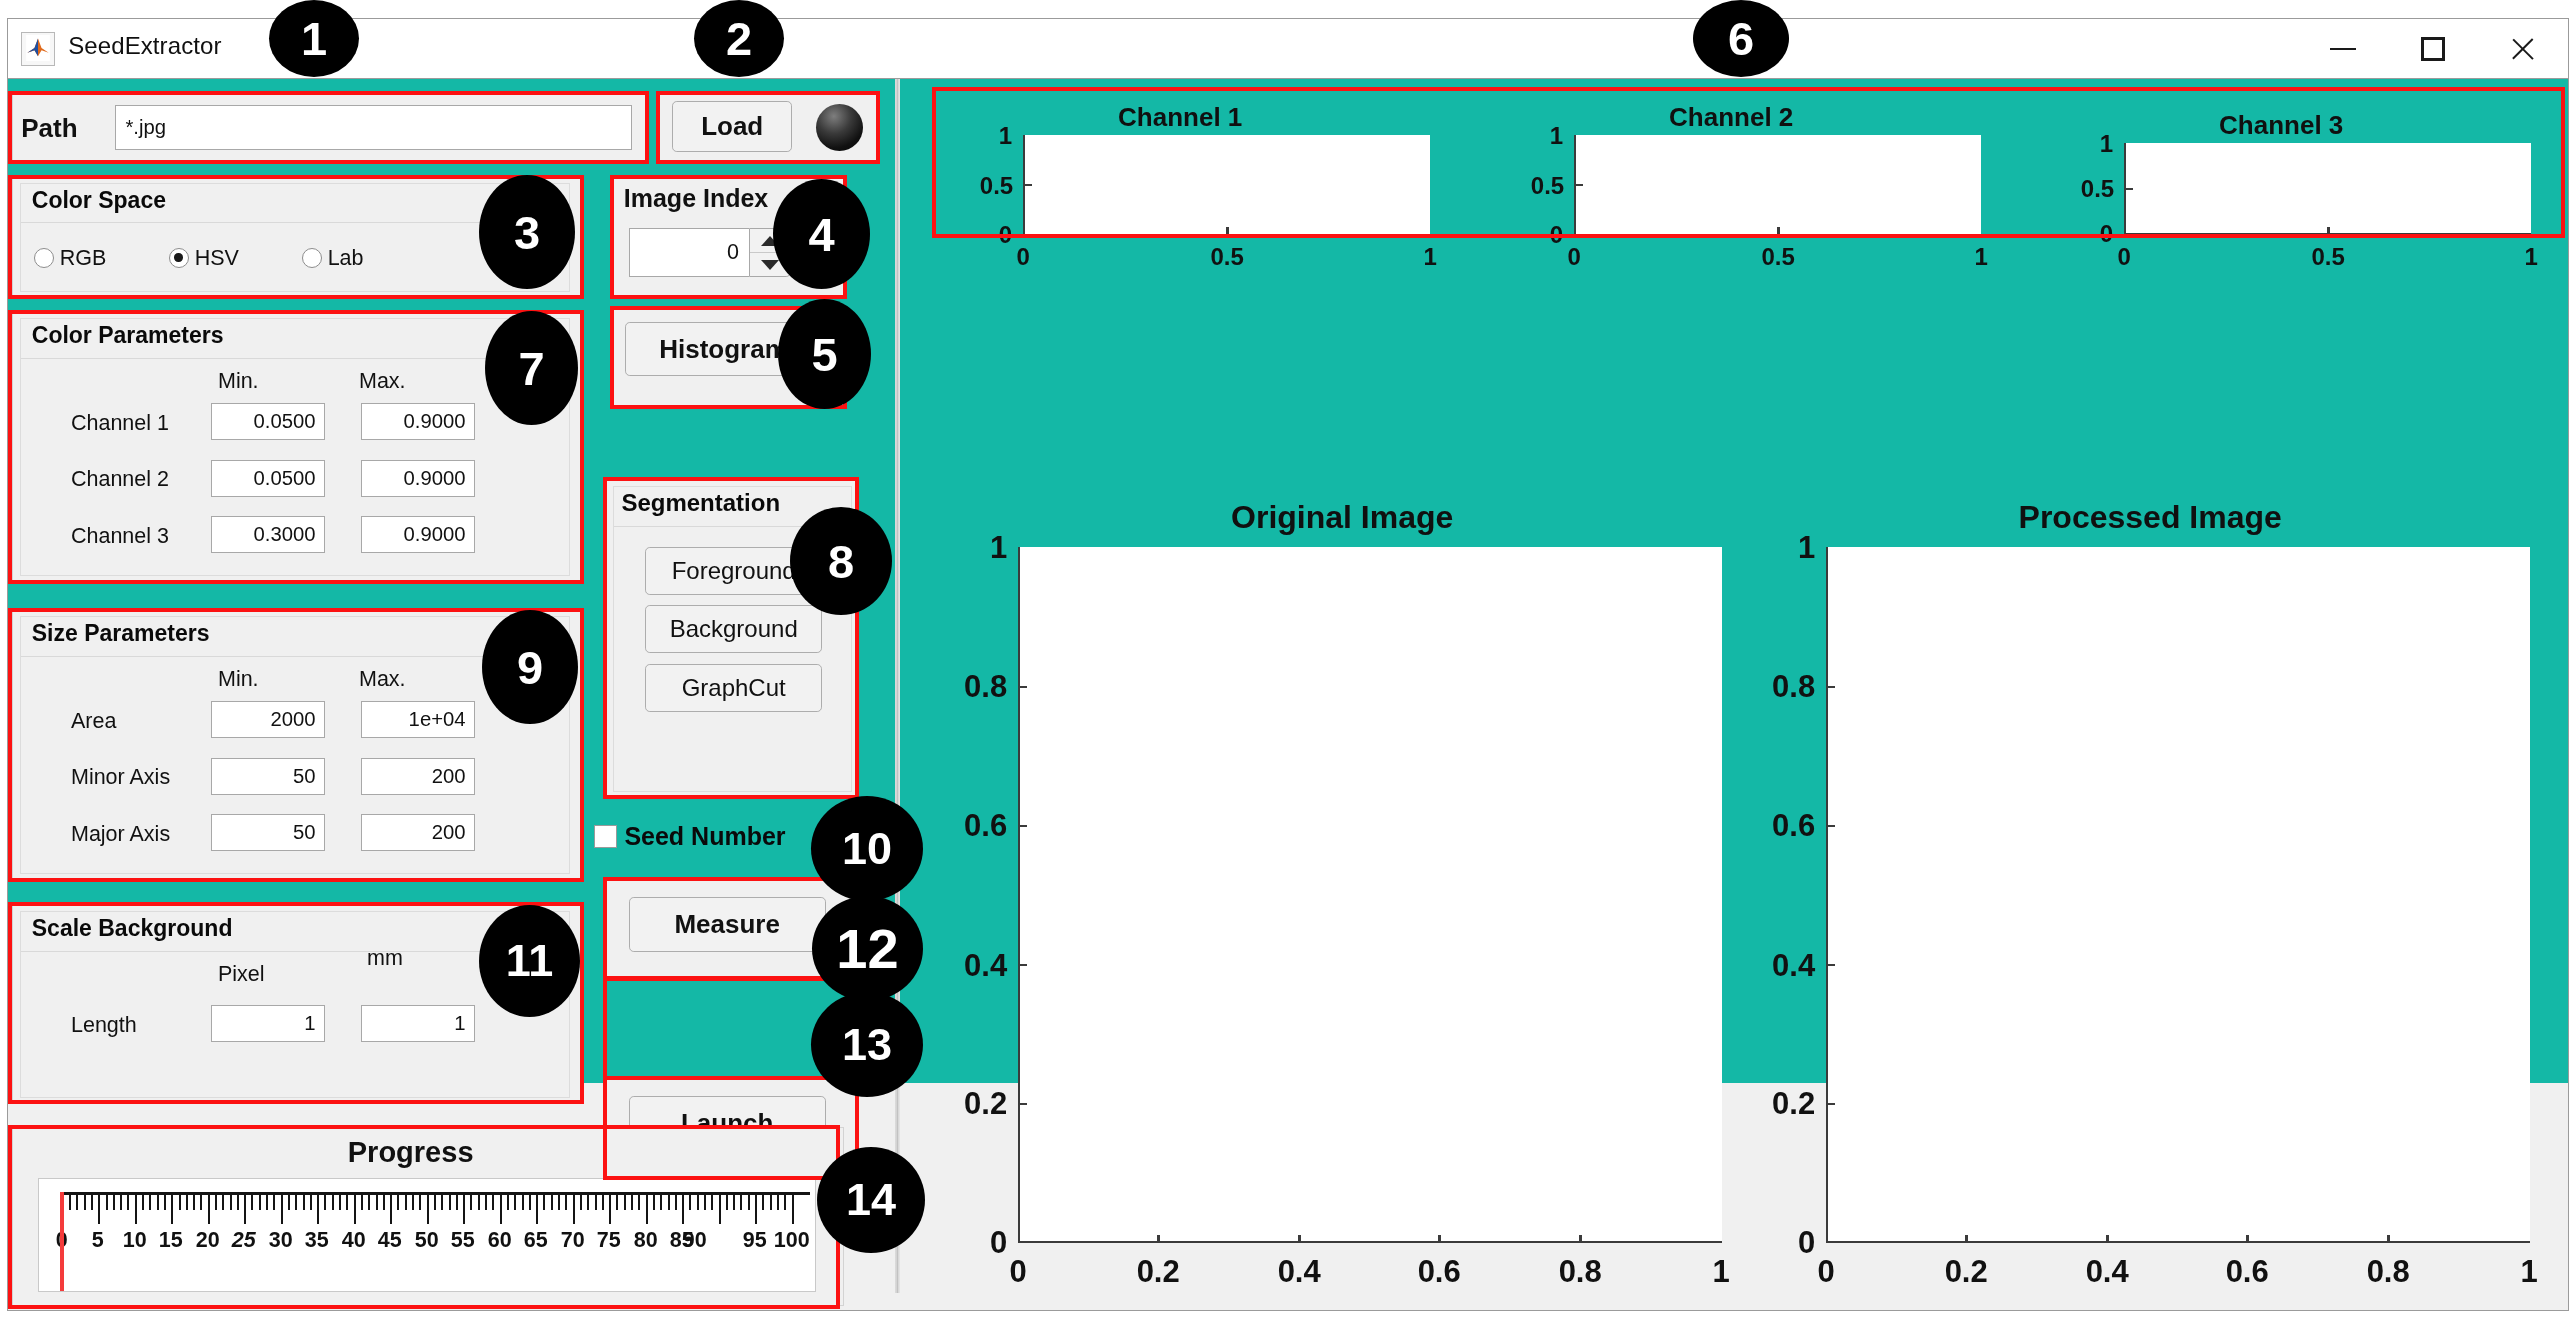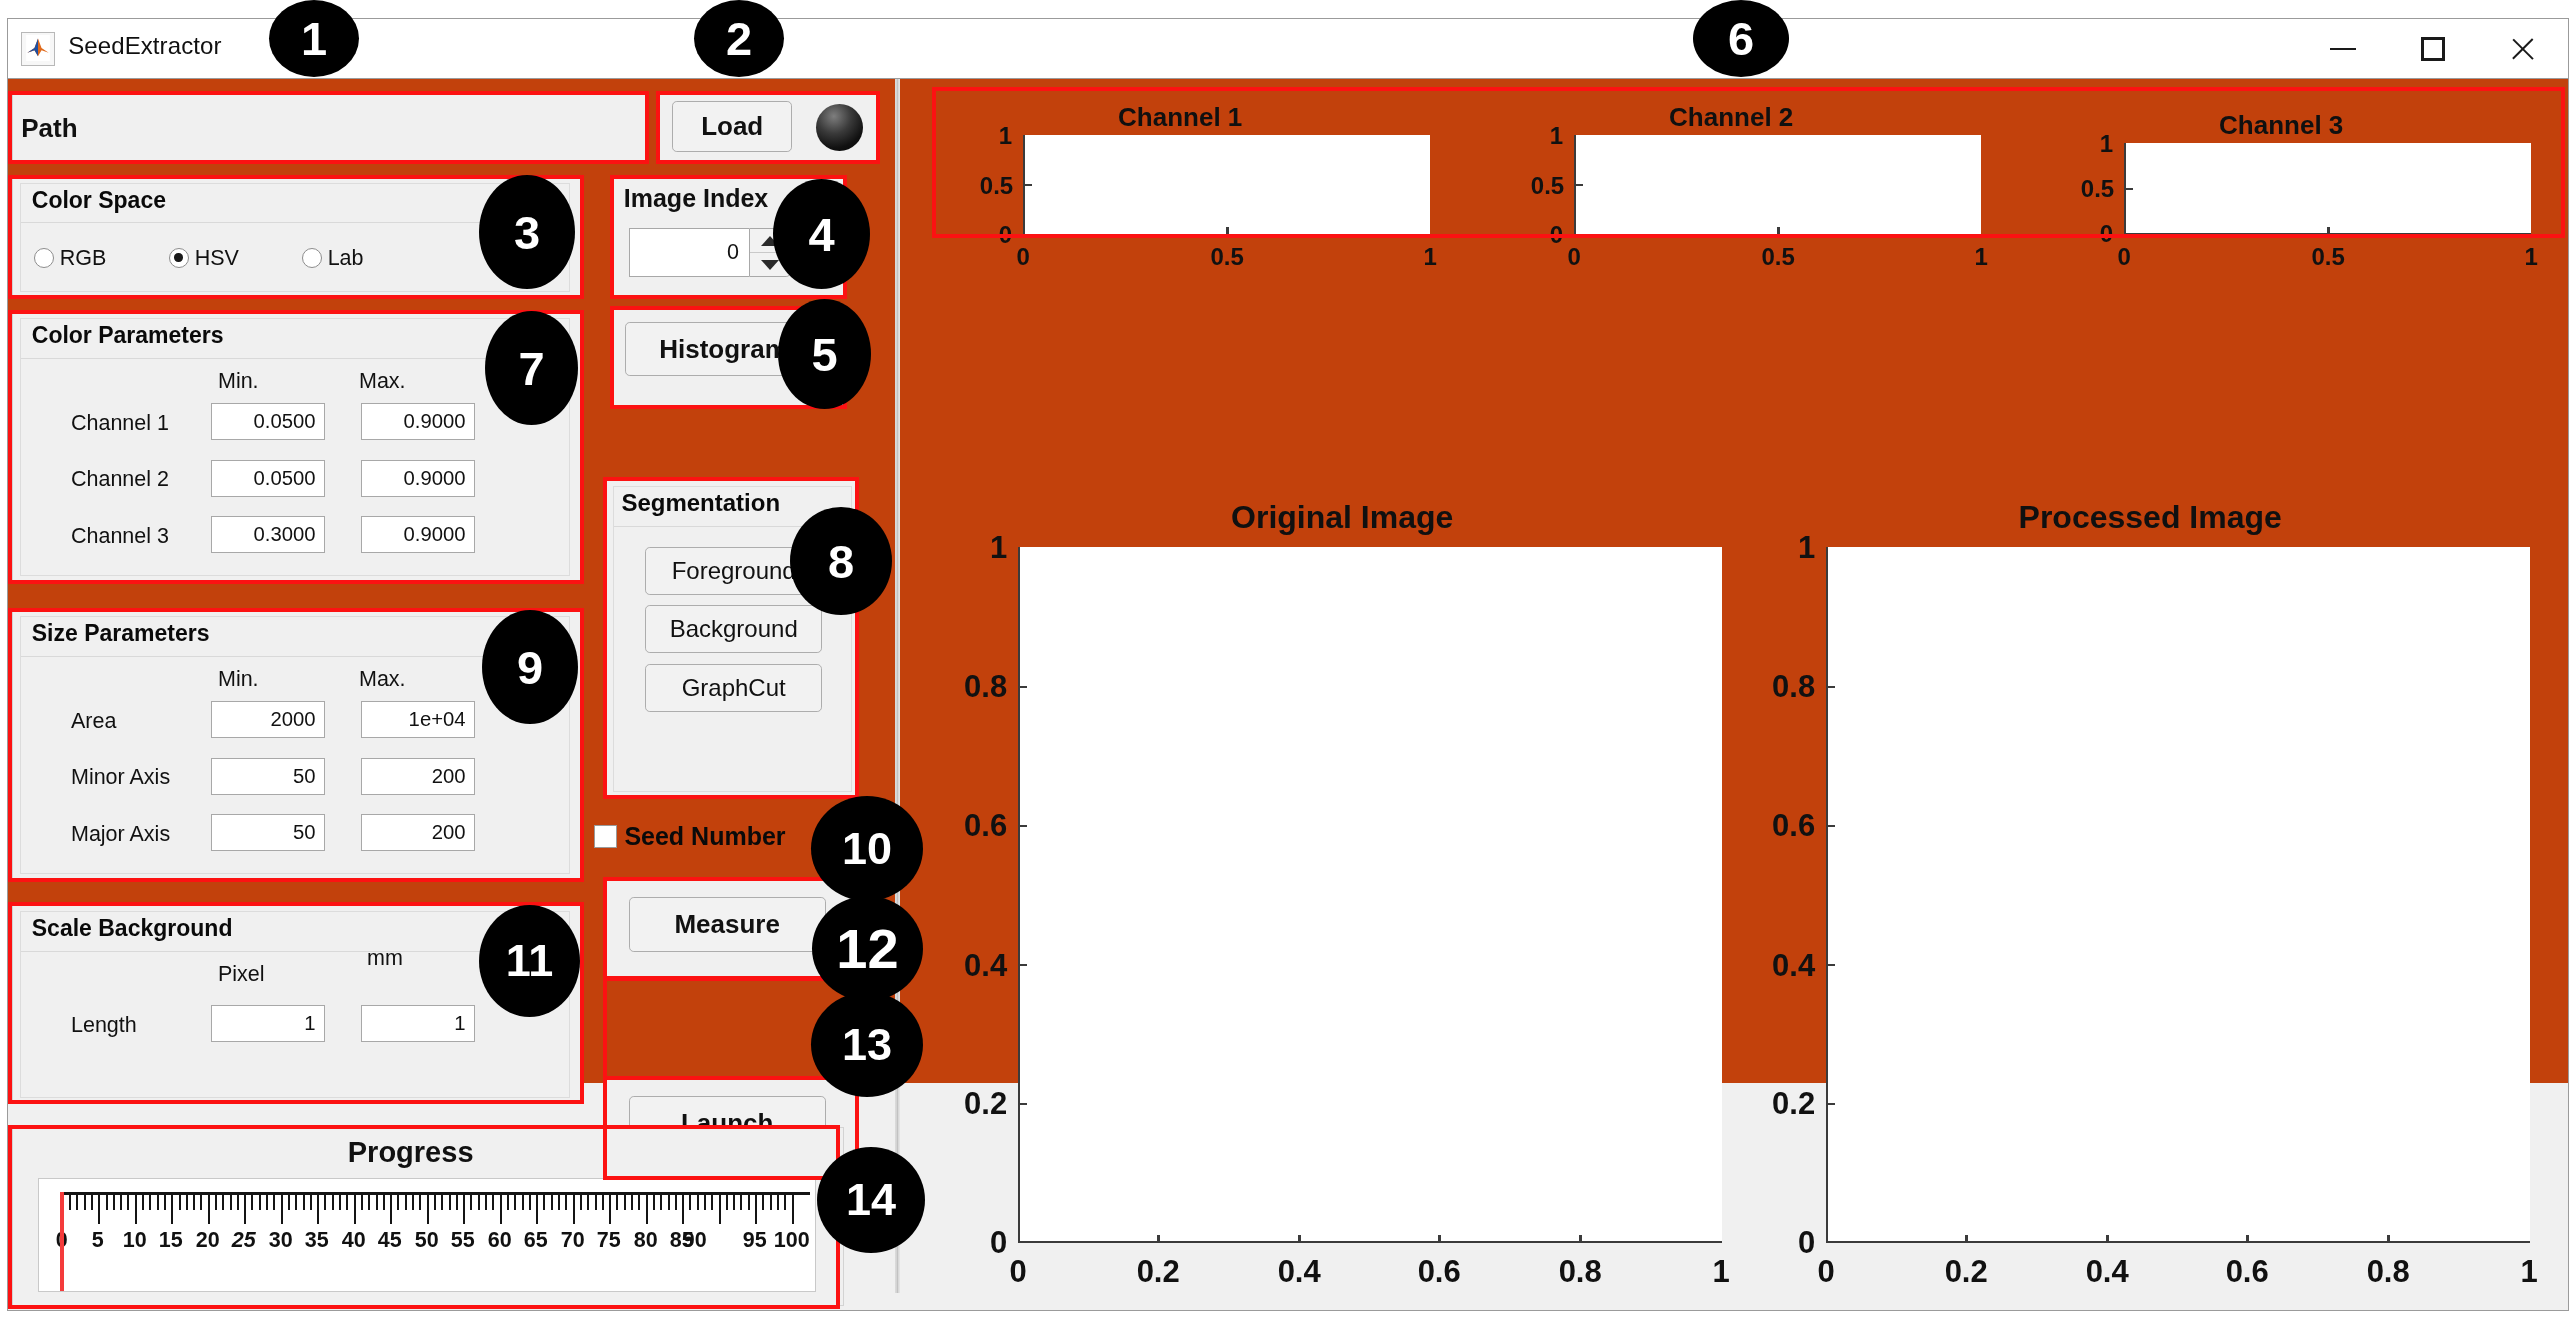--- a/index.html
+++ b/index.html
@@ -14,21 +14,21 @@
   .titlebar .ttitle{position:absolute;left:60px;top:13px;font-size:24px;color:#101010;letter-spacing:0.1px;}
   .wbtns{position:absolute;right:0;top:0;height:60px;display:flex;}
   .wbtn{width:90px;height:60px;display:flex;align-items:center;justify-content:center;}
   .wbtn .mn{width:26px;height:2.4px;background:#1a1a1a;display:block;}
   .wbtn .mx{width:24px;height:24px;border:3px solid #1a1a1a;box-sizing:border-box;display:block;}
   .wbtn .cl{position:relative;width:27.5px;height:27.5px;display:block;}
   .wbtn .cl::before,.wbtn .cl::after{content:"";position:absolute;left:0;top:12.6px;width:27.5px;height:2.4px;background:#1a1a1a;}
   .wbtn .cl::before{transform:rotate(45deg);}
   .wbtn .cl::after{transform:rotate(-45deg);}
 
-  .client{position:absolute;left:0;top:60px;width:100%;height:1004px;background:#c2410c;}
+  .client{position:absolute;left:0;top:60px;width:100%;height:1004px;background:#14b8a6;}
 
   
   .vsplit{position:absolute;left:887px;top:0;width:4.8px;height:1214px;background:linear-gradient(90deg,#dcdcdc,#cfcfcf,#e8e8e8);}
   .vsplit::after{content:"";position:absolute;left:1.8px;top:0;width:1.2px;height:100%;background:#c2c2c2;}
 
   
   .panel{position:absolute;background:#f0f0f0;border:1.2px solid #d3d3d3;box-sizing:border-box;}
   .panel-title{position:absolute;left:10.8px;top:3.6px;font-size:23px;font-weight:bold;color:#0a0a0a;white-space:nowrap;}
   .panel-sep{position:absolute;left:0;right:0;height:1.2px;background:#d9d9d9;}
 
@@ -112,20 +112,21 @@
           </div>
       </div>
     </div>
 
     <div class="client">
 
       <div class="vsplit"></div>
 
       <div class="panel" style="left:3.6px;top:13px;width:636px;height:69px;">
         <span class="lbl lbl-b" style="left:8.4px;top:20px;font-size:26px;">Path</span>
+        <div class="tf left" style="left:102px;top:12px;width:517px;height:45px;font-size:20.3px;" title="*.jpg">*.jpg</div>
       </div>
 
       <div class="panel" style="left:3.6px;top:98px;width:571px;height:120px;">
         <div class="panel" style="left:7.2px;top:4.8px;width:550px;height:109px;background:#f0f0f0;border:1.2px solid #dcdcdc;">
           <span class="panel-title">Color Space</span>
           <div class="panel-sep" style="top:38px;"></div>
           <div class="radio" style="left:13px;top:62px;">
             <span class="dot"></span>
             <span class="rl">RGB</span>
           </div>

